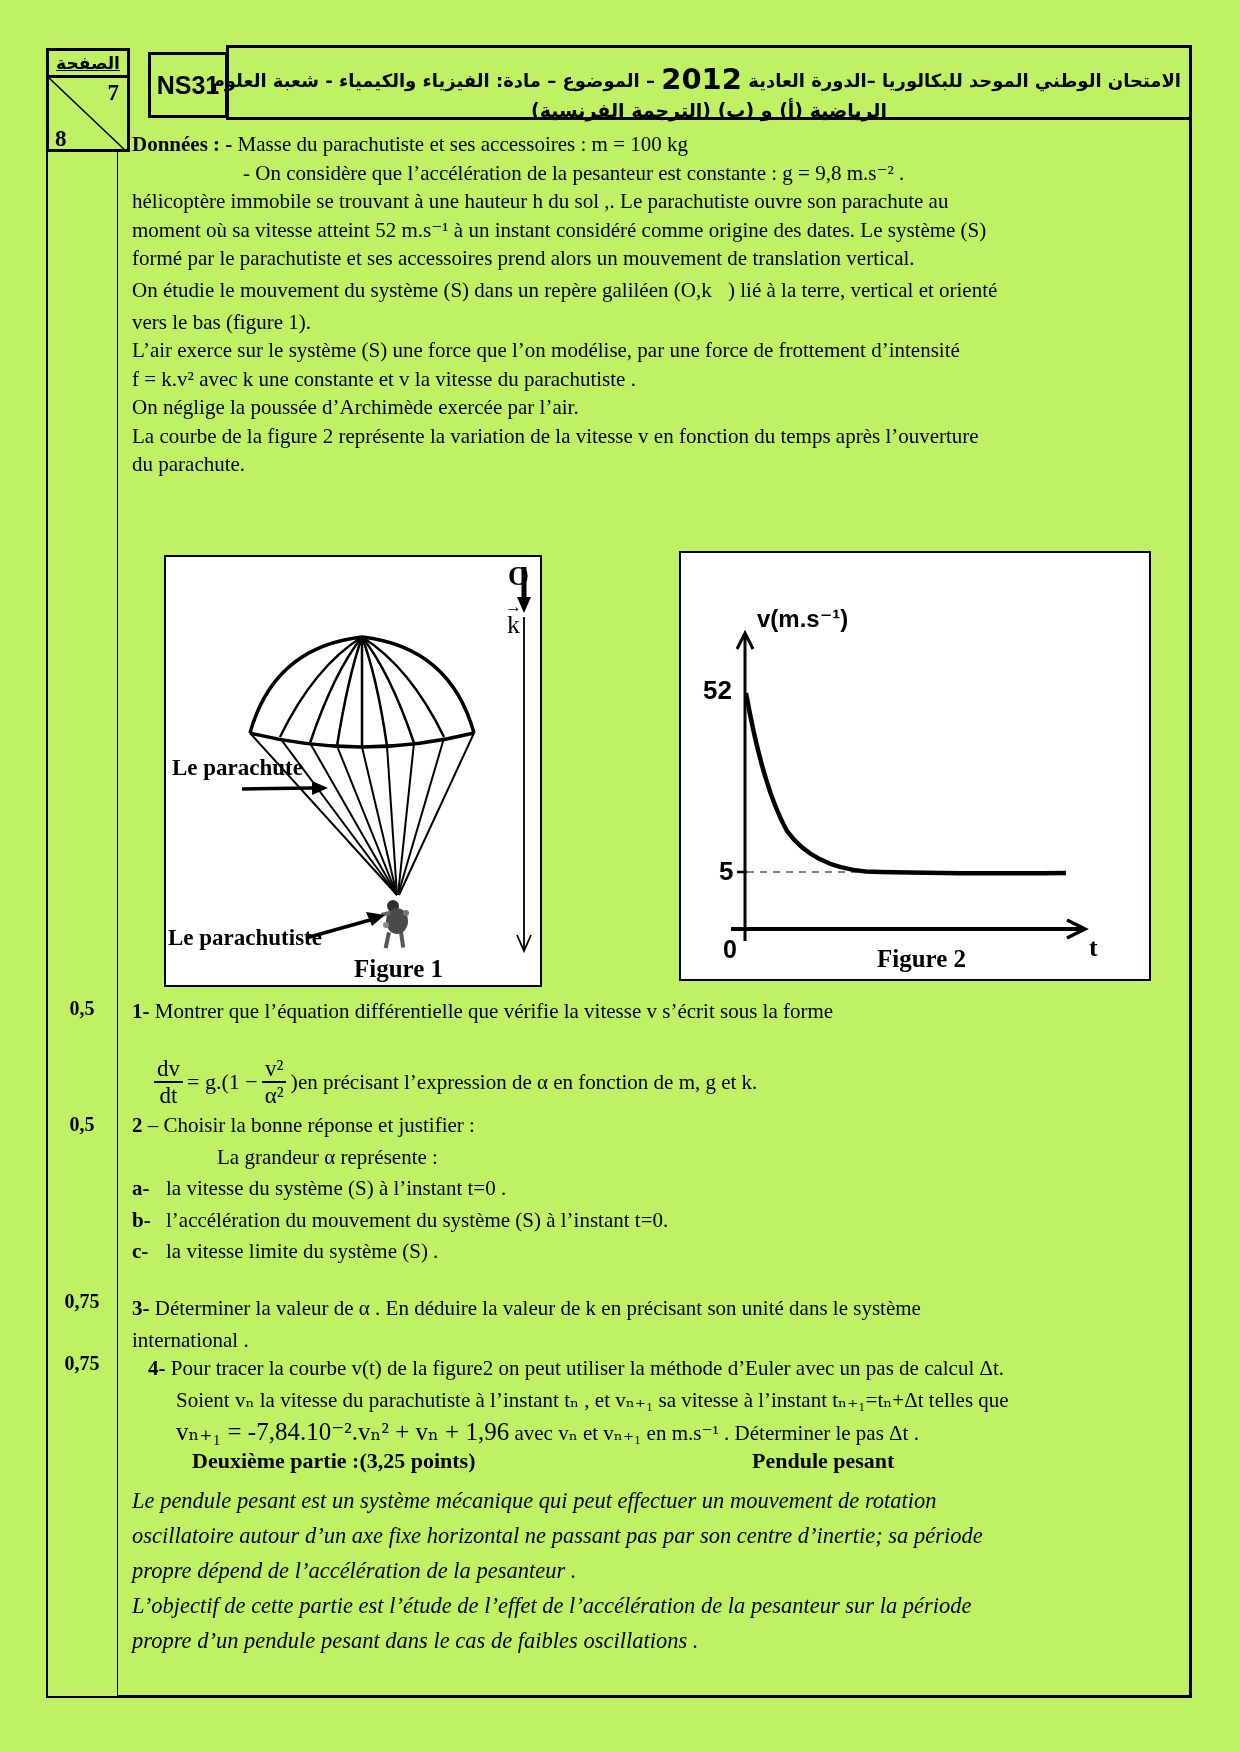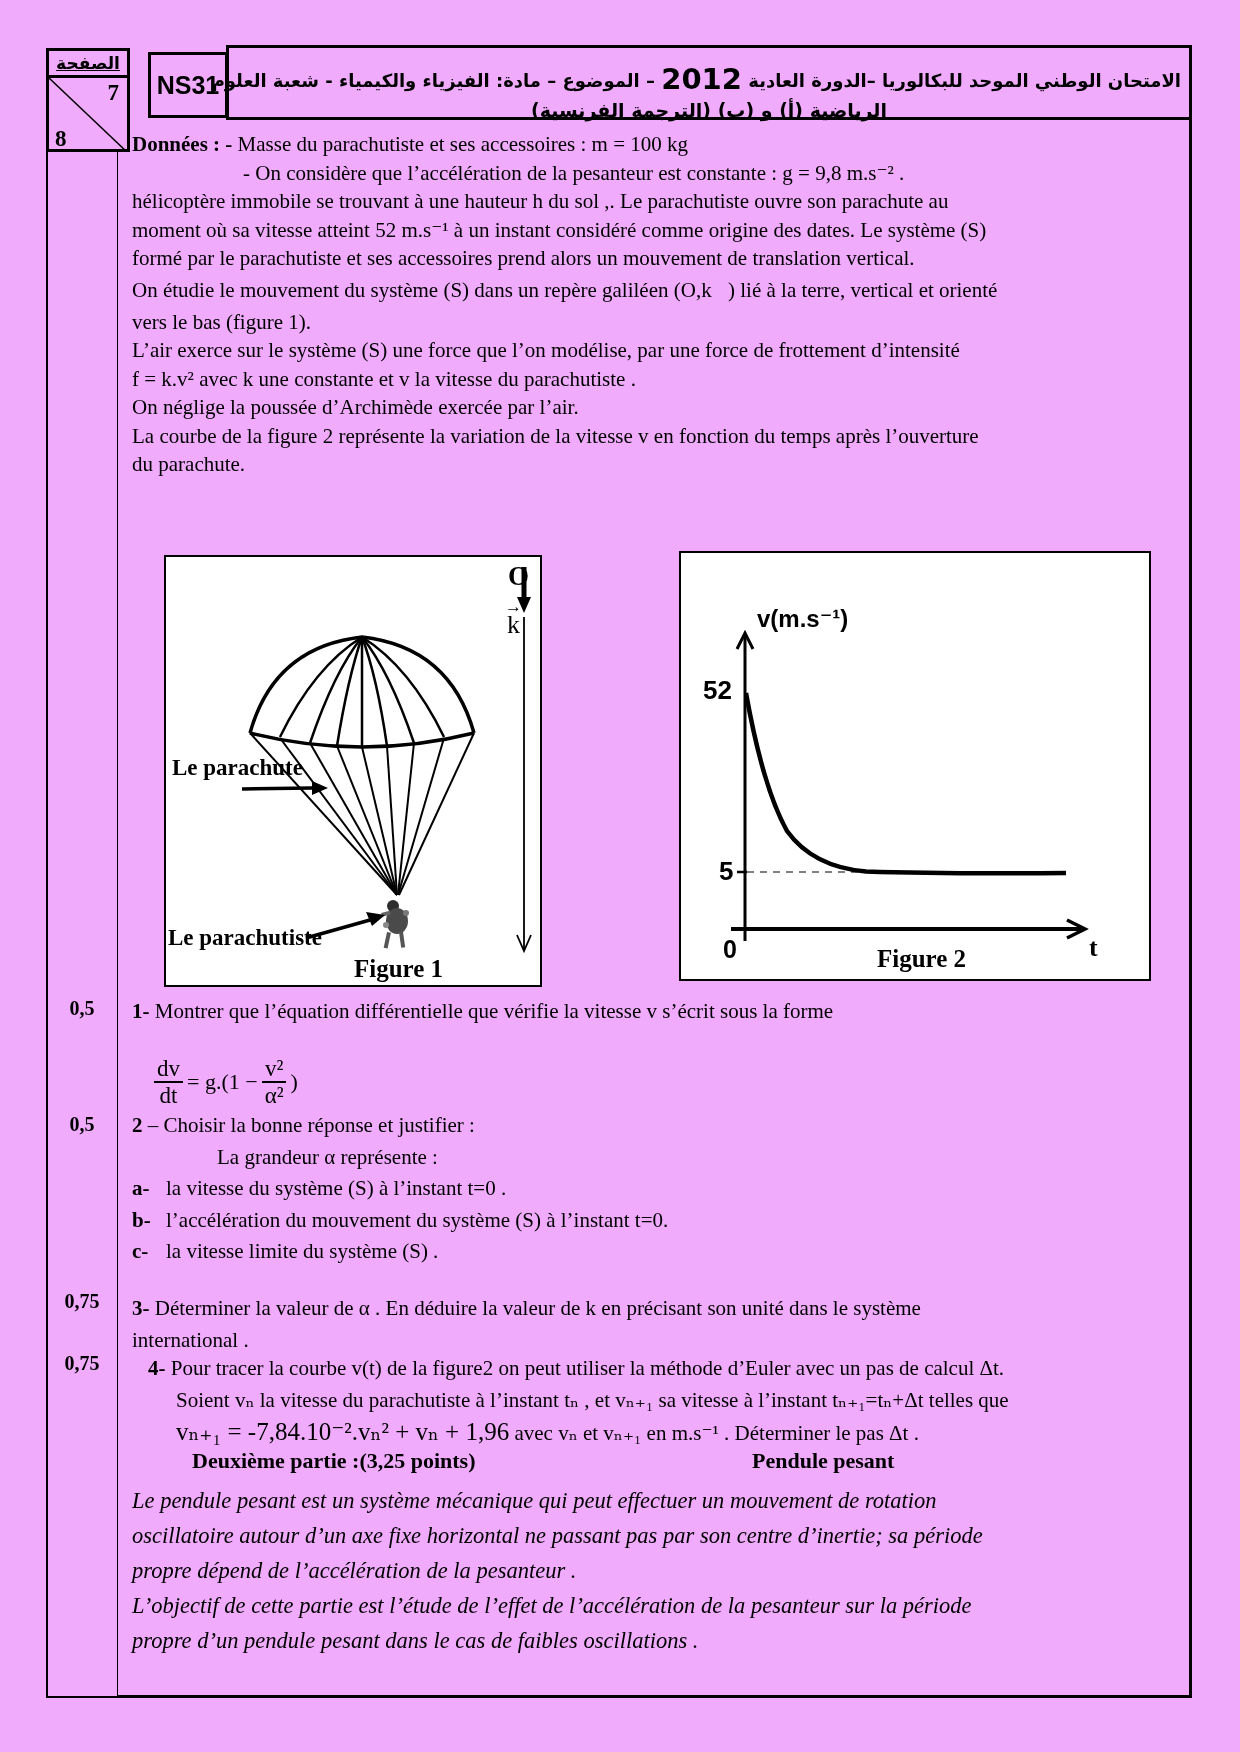--- a/index.html
+++ b/index.html
@@ -1,16 +1,16 @@
 <!DOCTYPE html>
 <html lang="fr"><head>
 <meta charset="utf-8">
 <style>
   html,body{margin:0;padding:0;background:#fff;}
-  #page{position:relative;width:1240px;height:1752px;background:#f0abfc;overflow:hidden;
+  #page{position:relative;width:1240px;height:1752px;background:#bef264;overflow:hidden;
         font-family:"Liberation Serif","DejaVu Serif",serif;color:#000;}
   .abs{position:absolute;}
   .sans{font-family:"Liberation Sans","DejaVu Sans",sans-serif;}
   .ar{font-family:"DejaVu Sans",sans-serif;font-weight:bold;}
   .b{font-weight:bold;}
 
   
   #pagebox{left:46px;top:48px;width:84px;height:104px;border:3px solid #000;box-sizing:border-box;}
   #pagebox .cap{border-bottom:3px solid #000;text-align:center;font-size:17px;line-height:24px;height:24px;
                 text-decoration:underline;}
@@ -197,20 +197,21 @@
     <span class="frac">
       <span class="fnum">dv</span>
       <span class="fden">dt</span>
     </span>
     <span>= g.(1 −</span>
     <span class="frac">
       <span class="fnum">v²</span>
       <span class="fden">α²</span>
     </span>
     <span>)</span>
+    <span class="txt"> en précisant l’expression de α en fonction de m, g et k.</span>
   </div>
 
   <div class="abs txt" style="left:132px;top:1110px;width:1050px;line-height:31.5px;">
     <div class="qline"><span class="b">2</span><span> – Choisir la bonne réponse et justifier :</span></div>
     <div class="qline" style="padding-left:85px;">La grandeur α représente  :</div>
     <div class="qline opt"><span class="letter">a-</span><span>la vitesse du système (S) à l’instant t=0 .</span></div>
     <div class="qline opt"><span class="letter">b-</span><span>l’accélération du mouvement du système (S) à l’instant t=0.</span></div>
     <div class="qline opt"><span class="letter">c-</span><span>la vitesse limite du système (S) .</span></div>
   </div>
 

